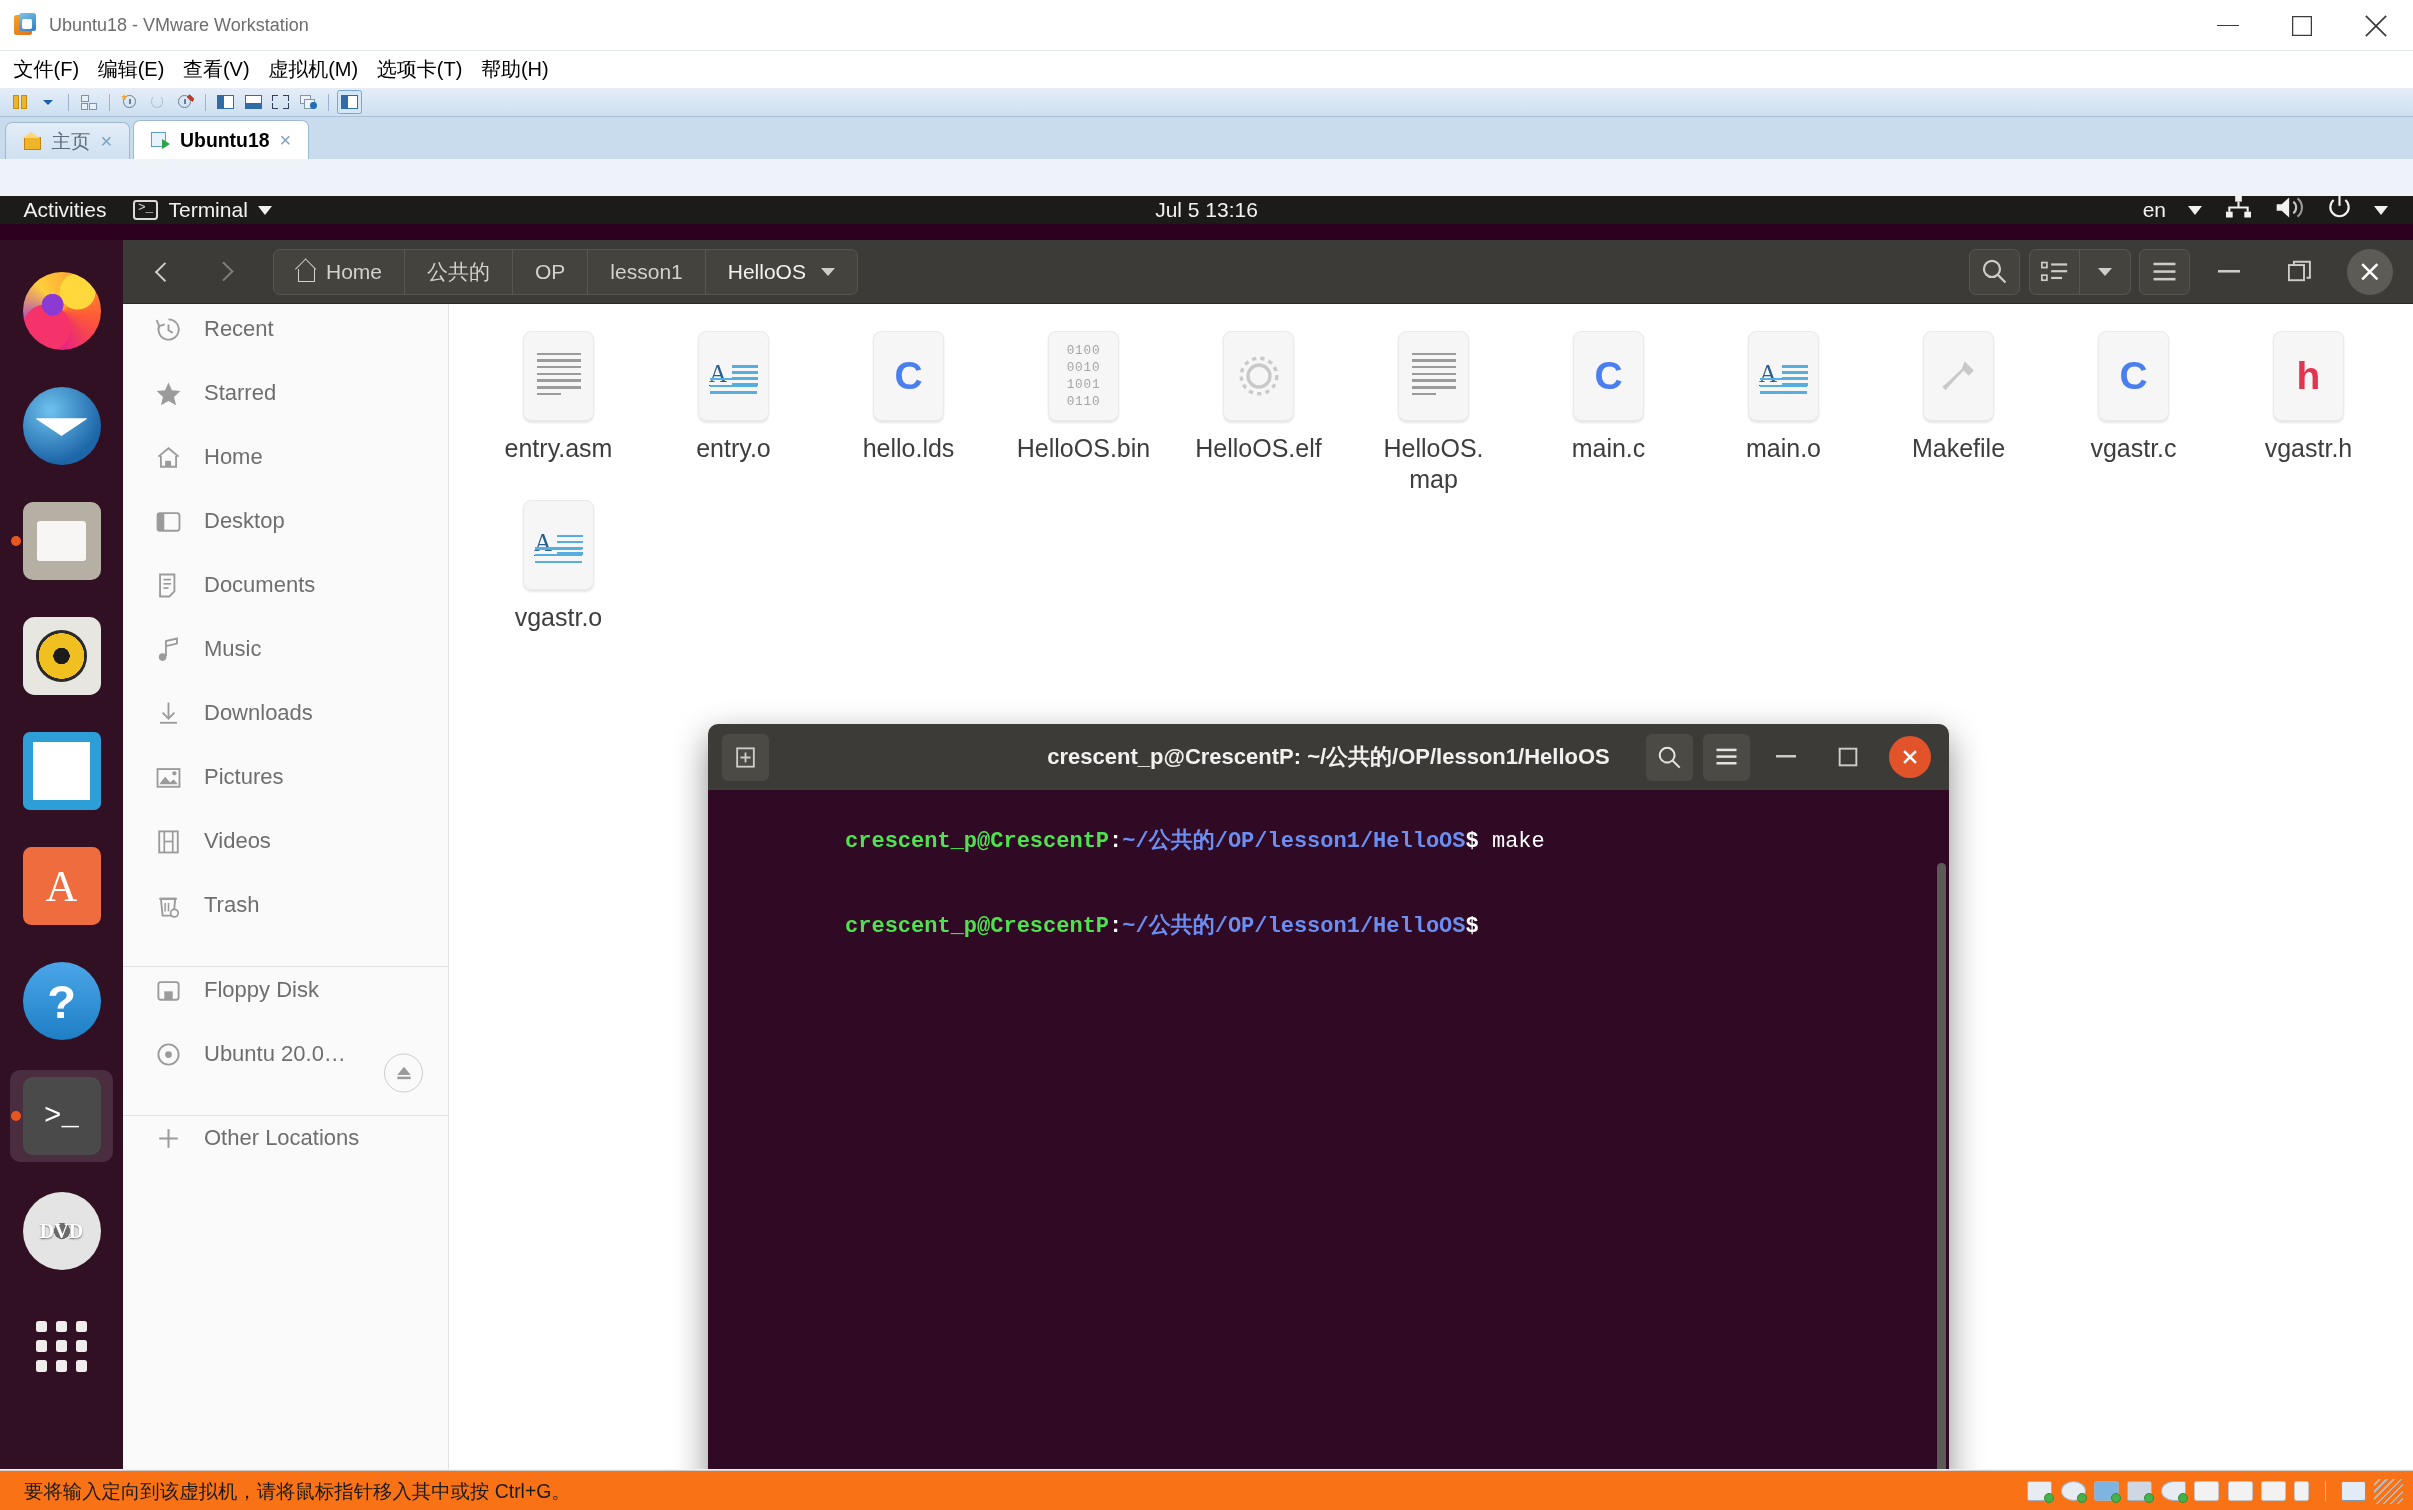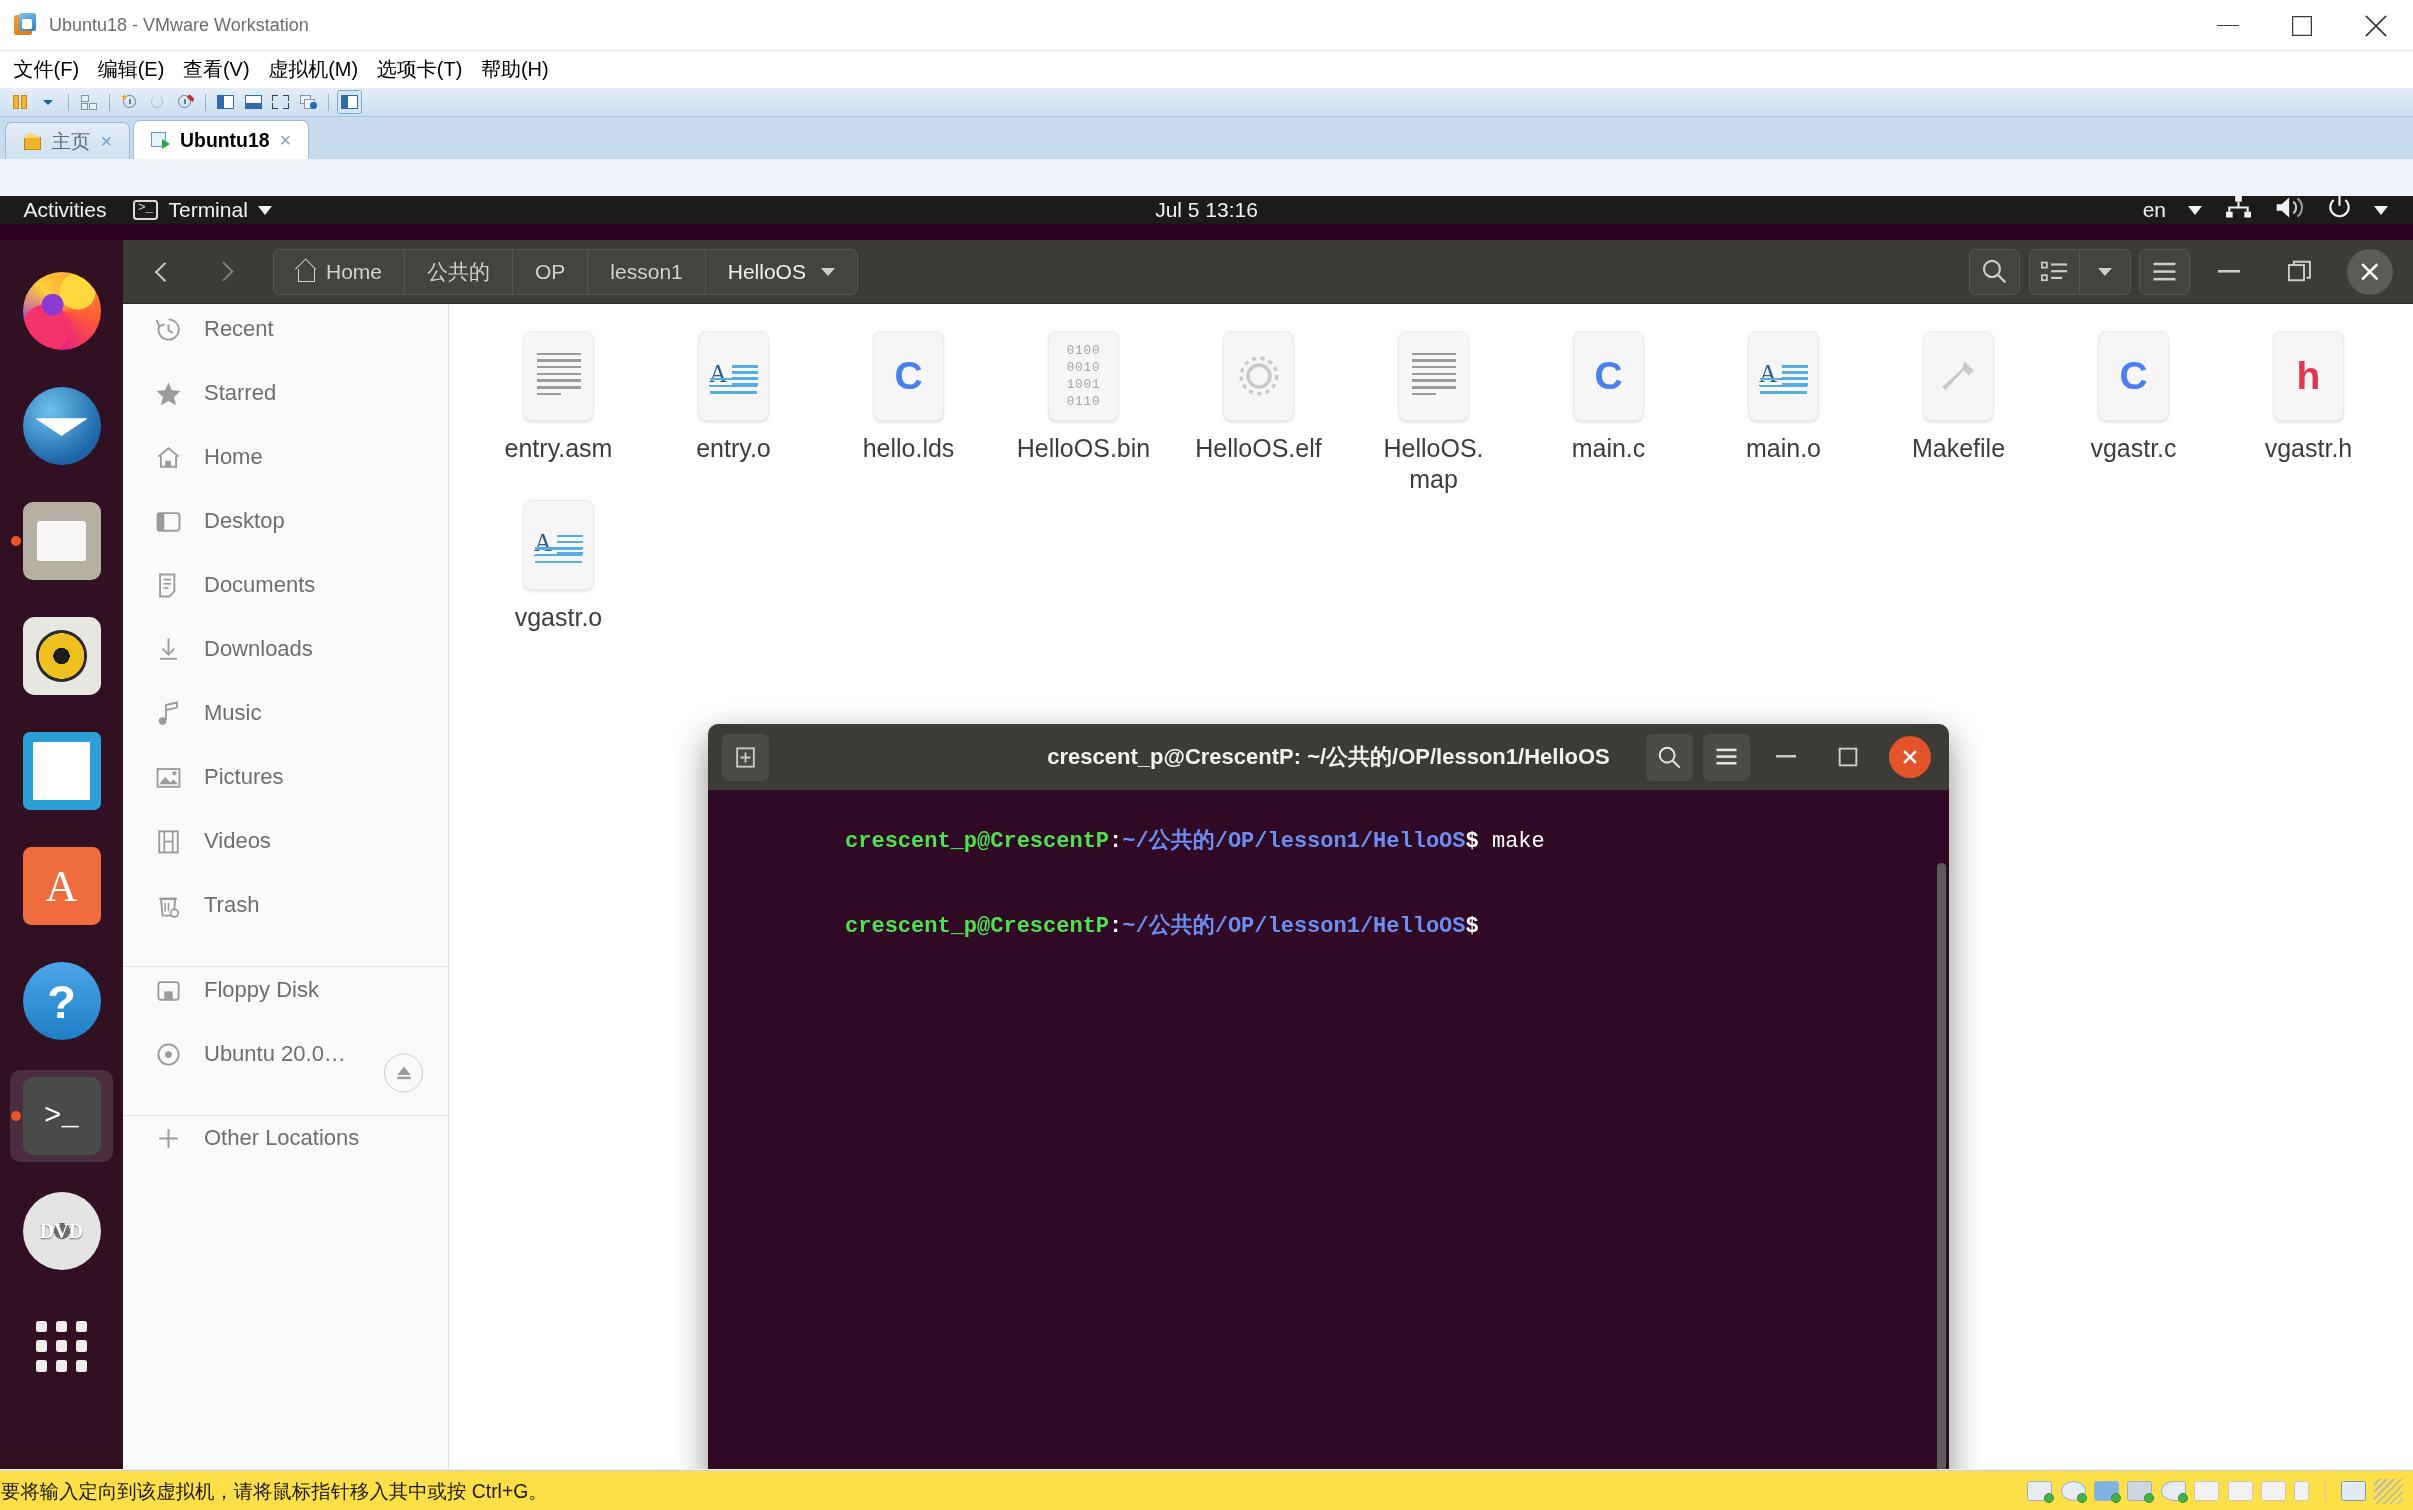--- a/index.html
+++ b/index.html
@@ -213,22 +213,22 @@
   .c-colon { color:#ffffff; font-weight:bold; }
   .c-path { color:#6b8ef2; font-weight:bold; }
   .c-dollar { color:#ffffff; font-weight:bold; }
   .c-cmd { color:#ffffff; }
   .gt-scrollbar { position:absolute; right:3.4px; top:73px; bottom:5px; width:8.4px; }
   .gt-scrollbar i { display:block; width:8.4px; height:100%; background:#5d5a58; border-radius:4.2px; }
 
   
   .vm-statusbar {
     position:absolute; left:0; bottom:0; width:2413px; height:41px;
-    background:#fde047; border-top:0.8px solid #d0d0d0;
-    display:flex; align-items:center; padding-left:1px; font-size:19.4px; color:#1a1a1a;
+    background:#f97316; border-top:0.8px solid #d0d0d0;
+    display:flex; align-items:center; padding-left:24px; font-size:19.4px; color:#1a1a1a;
   }
   .vm-status-right { position:absolute; right:10px; display:flex; align-items:center; gap:8.4px; }
   .st-ico { width:25px;height:20px; position:relative; }
   .st-ico .base { position:absolute; inset:0; background:#e7ecf2; border:0.8px solid #9fb0c2; border-radius:2.5px; }
   .st-ico .dot { position:absolute; right:-1.7px; bottom:-1.7px; width:10px;height:10px;border-radius:50%;background:#46b14b; border:0.8px solid #2f8c34; }
   .st-ico.dim .base { background:#f2f2f2; border-color:#c6c6c6; }
   .st-sep { width:0.8px;height:20px;background:#c7c7c7; margin:0 6.8px; }
   .resize-grip { width:29px;height:25px; background:
      repeating-linear-gradient(135deg, transparent 0 3.4px, #b9b9b9 3.4px 5px); }
 </style>
@@ -570,35 +570,35 @@
                   <rect x="10" y="8" width="9" height="2" fill="#9b9b9b"></rect>
                   <rect x="10" y="13" width="9" height="2" fill="#9b9b9b"></rect>
                   <rect x="10" y="18" width="6" height="2" fill="#9b9b9b"></rect>
                 </svg>
             </span>
             <span>Documents</span>
           </div>
           <div class="side-item">
             <span class="side-icon">
               <svg width="27" height="27" viewBox="0 0 32 32">
+                  <path d="M13 24 V6 L26 3 V9 L13 12" stroke="#9b9b9b" stroke-width="2.2" fill="none"></path>
+                  <circle cx="9" cy="25" r="4.5" fill="#9b9b9b"></circle>
+                </svg>
+            </span>
+            <span>Music</span>
+          </div>
+          <div class="side-item">
+            <span class="side-icon">
+              <svg width="27" height="27" viewBox="0 0 32 32">
                   <line x1="16" y1="3" x2="16" y2="21" stroke="#9b9b9b" stroke-width="2.2"></line>
                   <path d="M9 15 L16 22 L23 15" stroke="#9b9b9b" stroke-width="2.2" fill="none"></path>
                   <line x1="6" y1="27" x2="26" y2="27" stroke="#9b9b9b" stroke-width="2.2"></line>
                 </svg>
             </span>
             <span>Downloads</span>
-          </div>
-          <div class="side-item">
-            <span class="side-icon">
-              <svg width="27" height="27" viewBox="0 0 32 32">
-                  <path d="M13 24 V6 L26 3 V9 L13 12" stroke="#9b9b9b" stroke-width="2.2" fill="none"></path>
-                  <circle cx="9" cy="25" r="4.5" fill="#9b9b9b"></circle>
-                </svg>
-            </span>
-            <span>Music</span>
           </div>
           <div class="side-item">
             <span class="side-icon">
               <svg width="27" height="27" viewBox="0 0 32 32">
                   <rect x="3" y="6" width="26" height="21" stroke="#9b9b9b" stroke-width="2.2" fill="none"></rect>
                   <path d="M5 24 L12 15 L18 22 L22 18 L27 24 Z" fill="#9b9b9b"></path>
                   <circle cx="23" cy="11" r="2.5" fill="#9b9b9b"></circle>
                 </svg>
             </span>
             <span>Pictures</span>

